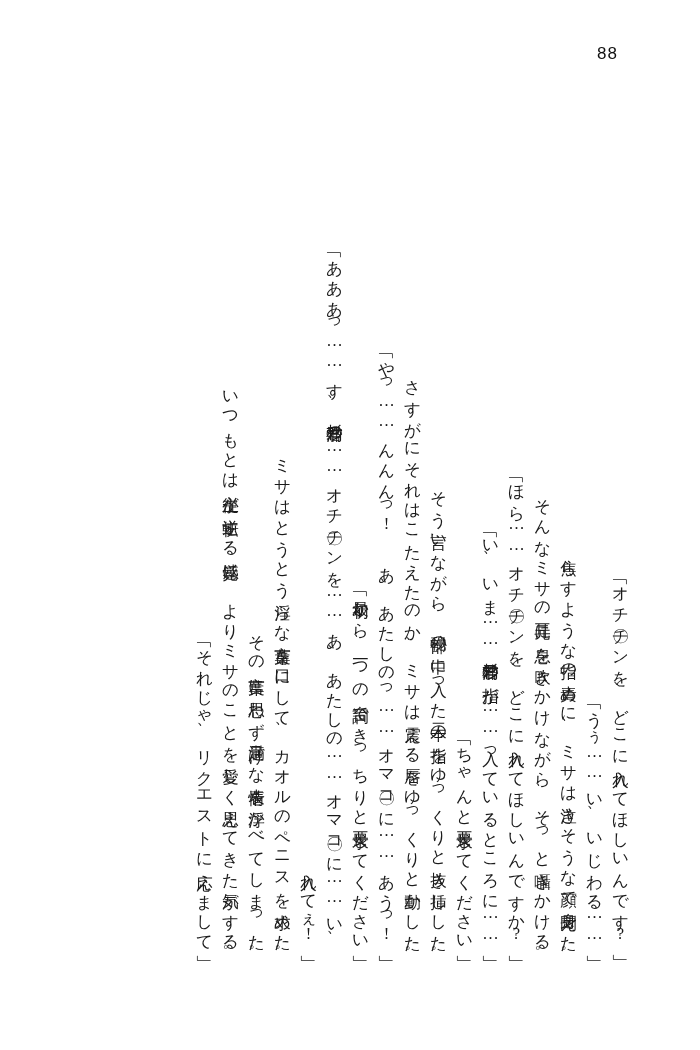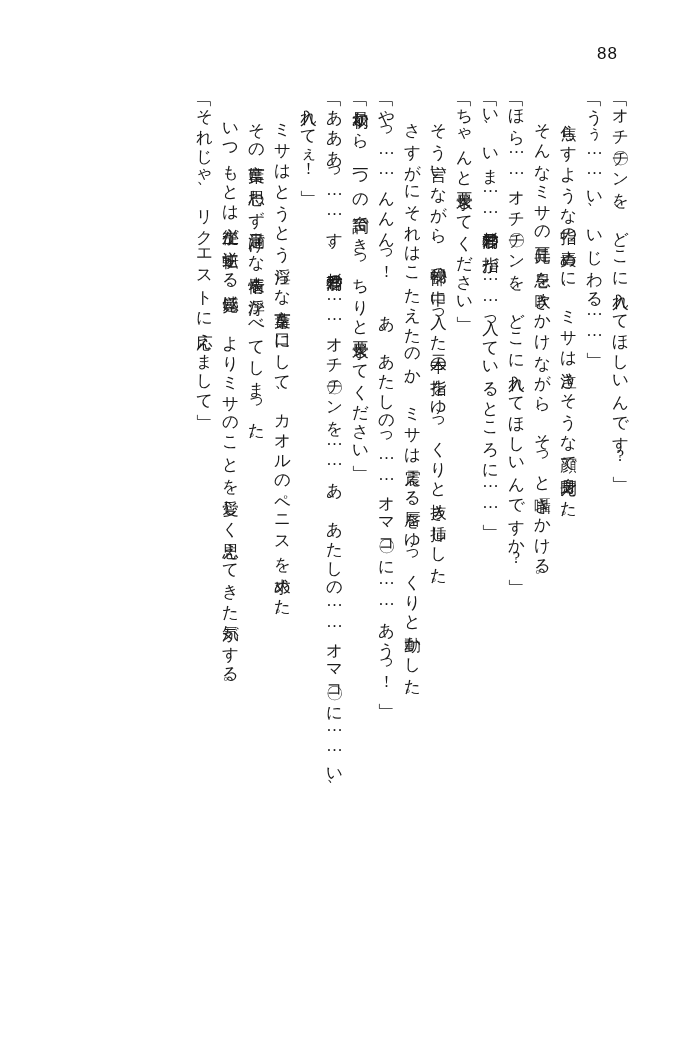--- a/index.html
+++ b/index.html
@@ -15,20 +15,21 @@
     position: relative;
     overflow: hidden;
   }
   .page {
     position: absolute;
     left: 0;
     top: 0;
     width: 700px;
     height: 1050px;
     background: #ffffff;
+    text-align: right;
   }
   .page-number {
     position: absolute;
     top: 44px;
     right: 82px;
     font-size: 17px;
     letter-spacing: 1px;
     color: #111;
     font-family: "Liberation Sans", sans-serif;
   }

